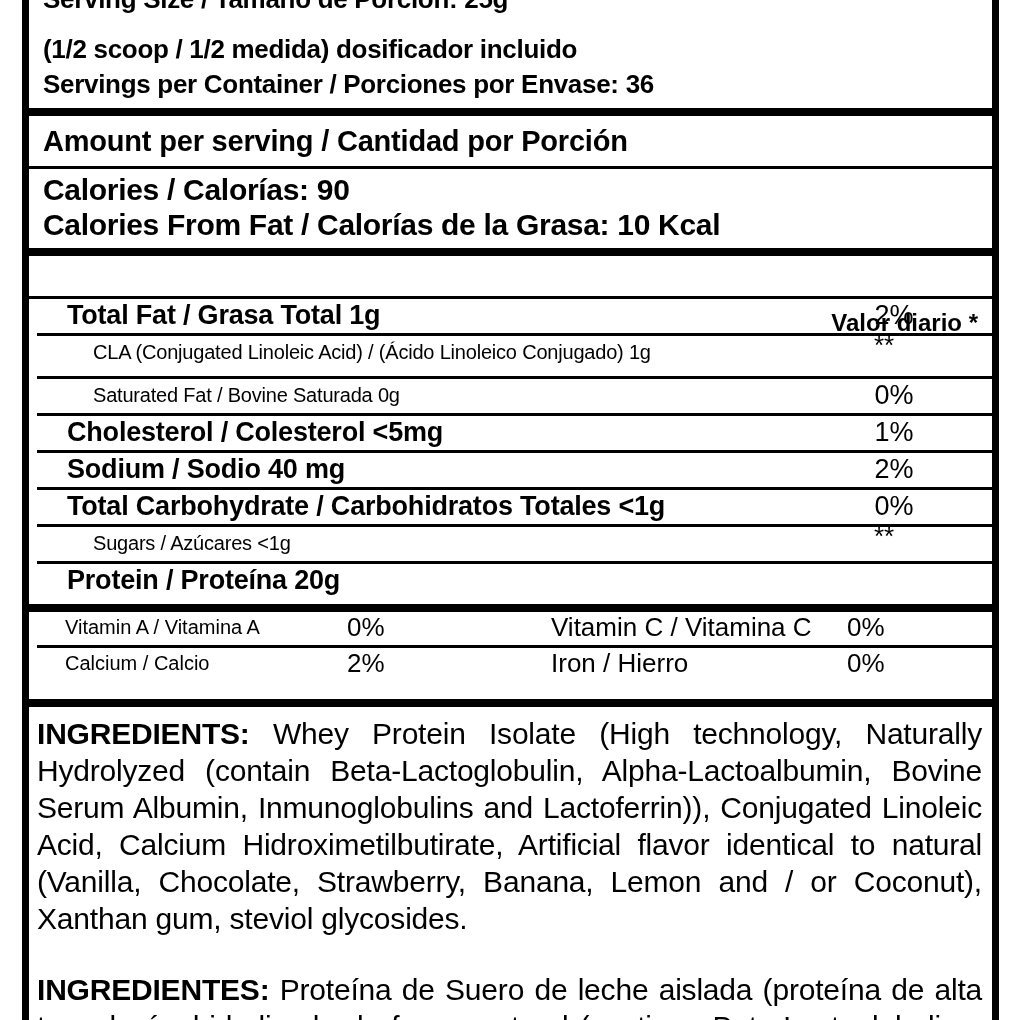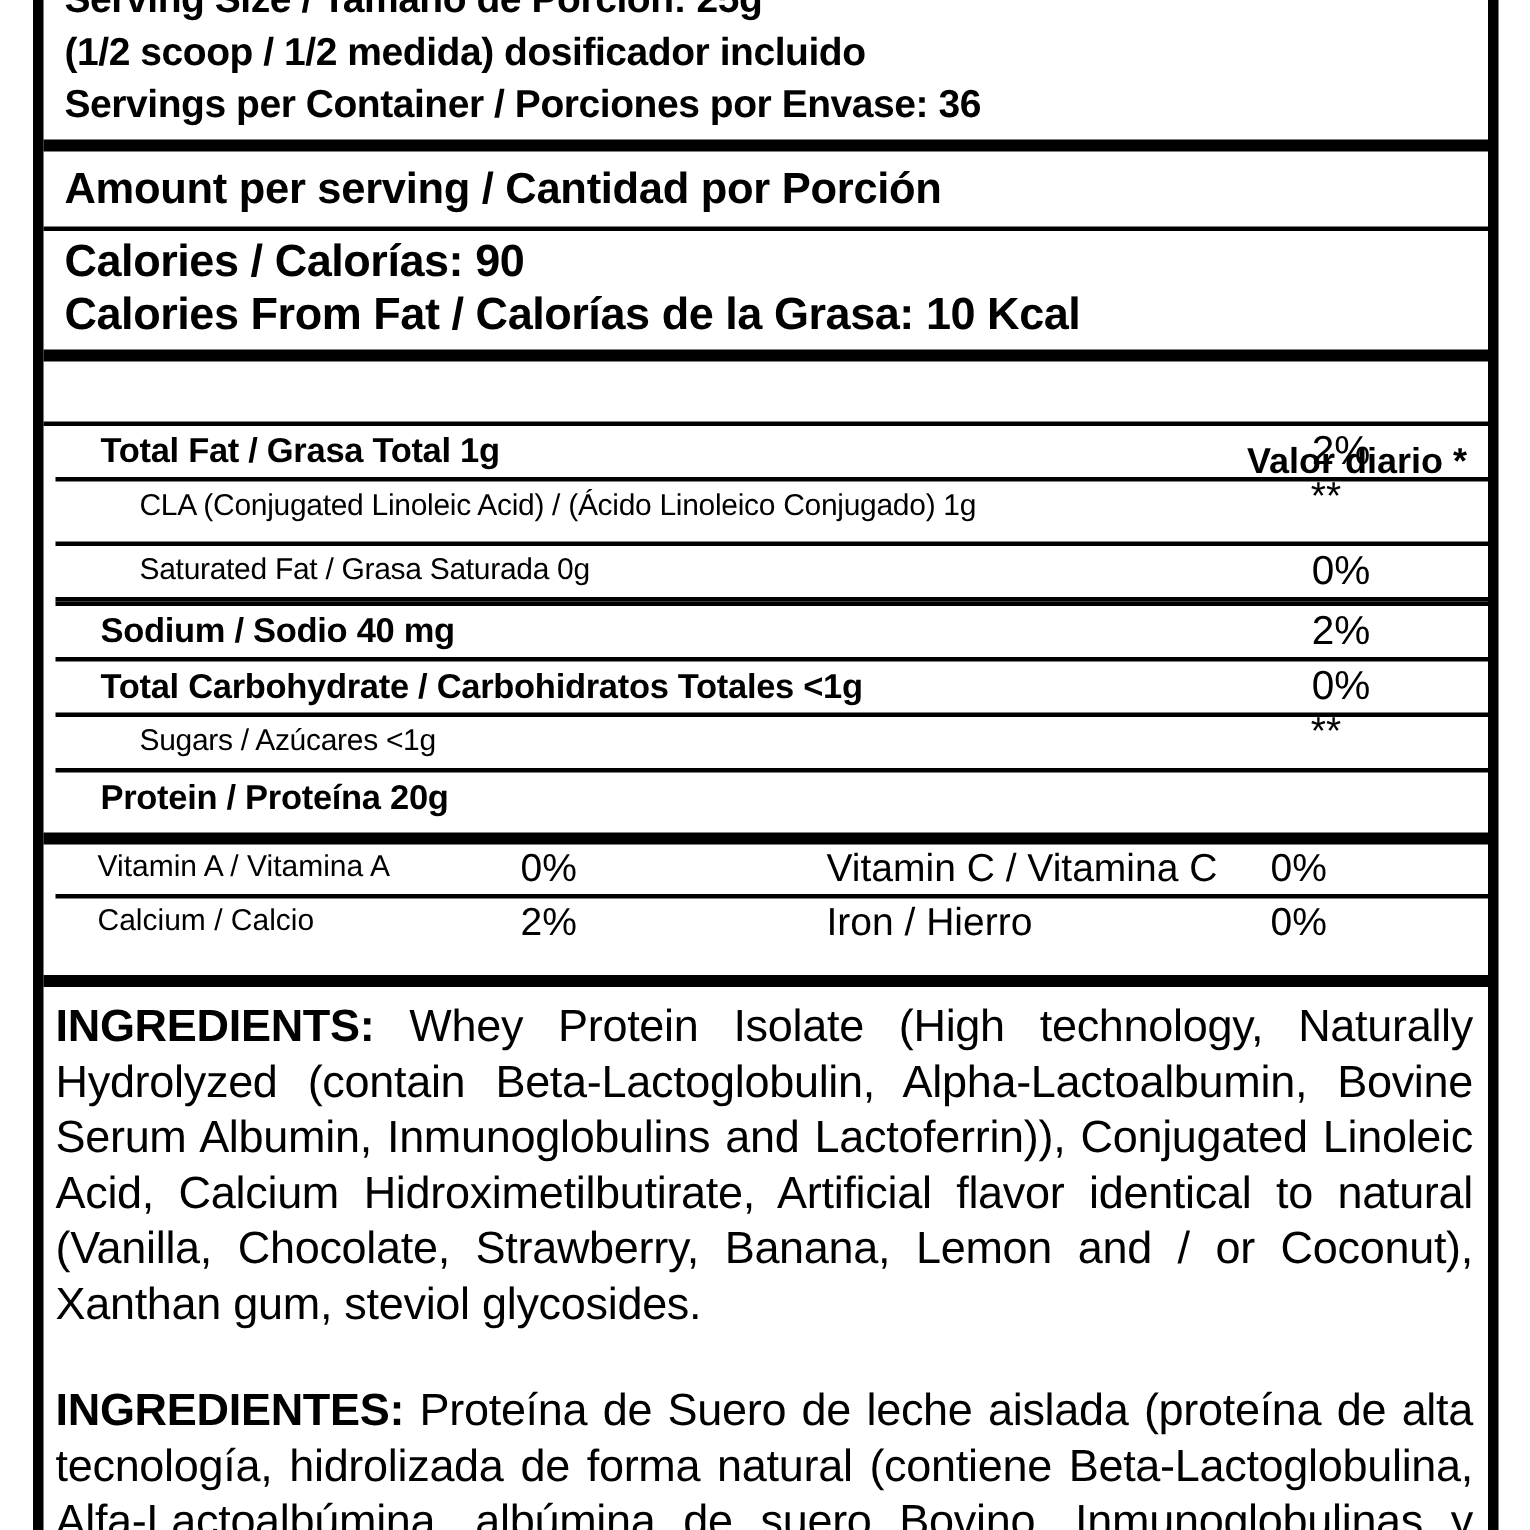--- a/index.html
+++ b/index.html
@@ -61,20 +61,21 @@
   .serving .ln {
     font-weight: bold;
     font-size: 26px;
     line-height: 36px;
     letter-spacing: -0.3px;
     white-space: nowrap;
   }
   .serving .ln.small {
     font-size: 26px;
     line-height: 34px;
+    margin-top: 15px;
   }
 
   
   .amount-row {
     padding: 7px 0 7px 14px;
     border-radius: 11px;
   }
   .amount-row .txt {
     font-weight: bold;
     font-size: 29px;
@@ -116,21 +117,21 @@
   .nrow {
     position: relative;
     box-sizing: border-box;
     padding-left: 14px;
     height: 34px;
   }
   .nrow .nlabel {
     position: absolute;
     left: 38px;
     top: 0px;
-    font-size: 23px;
+    font-size: 27px;
     line-height: 33px;
     font-weight: bold;
     white-space: nowrap;
     letter-spacing: -0.2px;
   }
   .nrow.indent .nlabel {
     left: 64px;
     font-weight: normal;
     font-size: 20px;
   }
@@ -253,25 +254,29 @@
     </div>
     <div class="rule-thin"></div>
 
     <div class="nrow indent tall">
       <span class="nlabel">CLA (Conjugated Linoleic Acid) / (Ácido Linoleico Conjugado) 1g</span>
       <span class="nval star">**</span>
     </div>
     <div class="rule-thin"></div>
 
     <div class="nrow indent">
-      <span class="nlabel">Saturated Fat / Grasa Saturada  0g</span>
+      <span class="nlabel">Saturated Fat / Bovine Saturada  0g</span>
       <span class="nval">0%</span>
     </div>
     <div class="rule-thin"></div>
 
+    <div class="nrow">
+      <span class="nlabel">Cholesterol / Colesterol &lt;5mg</span>
+      <span class="nval">1%</span>
+    </div>
     <div class="rule-thin"></div>
 
     <div class="nrow">
       <span class="nlabel">Sodium / Sodio 40 mg</span>
       <span class="nval">2%</span>
     </div>
     <div class="rule-thin"></div>
 
     <div class="nrow">
       <span class="nlabel">Total Carbohydrate / Carbohidratos Totales &lt;1g</span>

